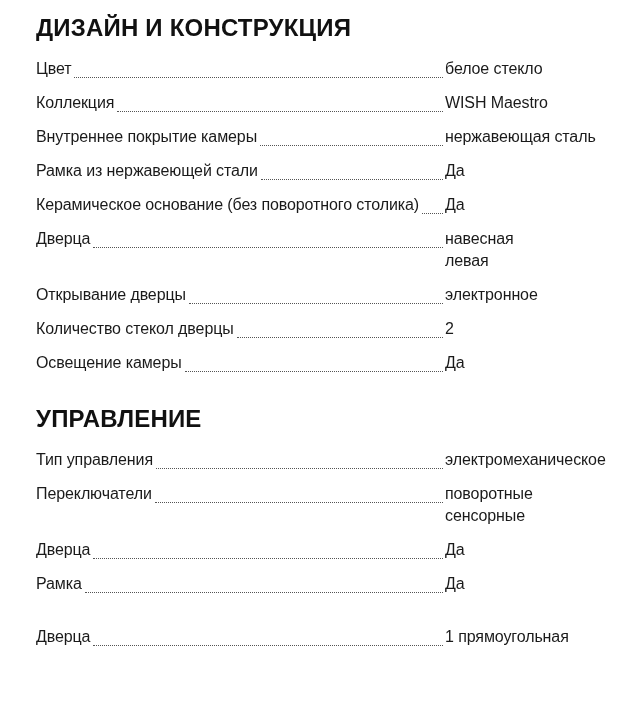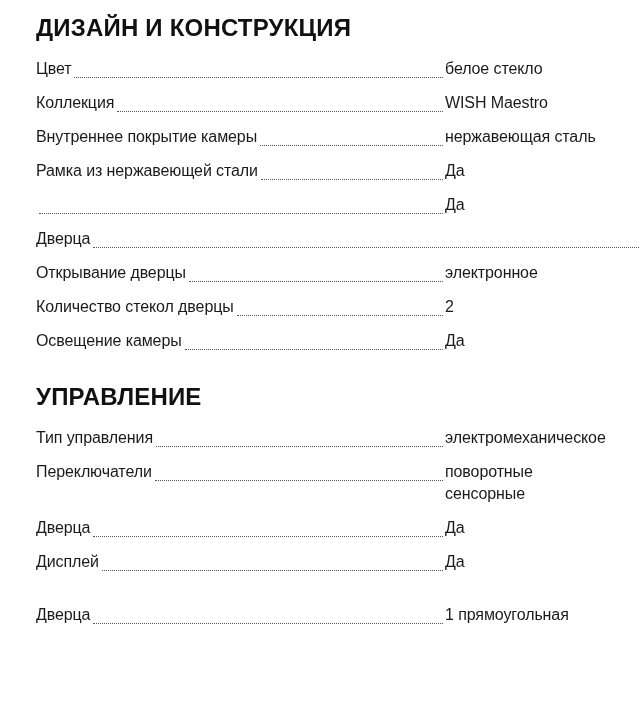--- a/index.html
+++ b/index.html
@@ -72,26 +72,29 @@
           <span class="label">Внутреннее покрытие камеры</span>
           <span class="leader"></span>
           <span class="value">нержавеющая сталь</span>
         </div>
         <div class="row">
           <span class="label">Рамка из нержавеющей стали</span>
           <span class="leader"></span>
           <span class="value">Да</span>
         </div>
         <div class="row">
+          <span class="label">Керамическое основание (без поворотного столика)</span>
           <span class="leader"></span>
           <span class="value">Да</span>
         </div>
         <div class="row">
           <span class="label">Дверца</span>
           <span class="leader"></span>
+          <span class="value">навесная
+левая</span>
         </div>
         <div class="row">
           <span class="label">Открывание дверцы</span>
           <span class="leader"></span>
           <span class="value">электронное</span>
         </div>
         <div class="row">
           <span class="label">Количество стекол дверцы</span>
           <span class="leader"></span>
           <span class="value">2</span>
@@ -114,21 +117,21 @@
           <span class="leader"></span>
           <span class="value">поворотные
 сенсорные</span>
         </div>
         <div class="row">
           <span class="label">Дверца</span>
           <span class="leader"></span>
           <span class="value">Да</span>
         </div>
         <div class="row">
-          <span class="label">Дисплей</span>
+          <span class="label">Рамка</span>
           <span class="leader"></span>
           <span class="value">Да</span>
         </div>
       </section>
       <section class="spec-section">
         <div class="row">
           <span class="label">Дверца</span>
           <span class="leader"></span>
           <span class="value">1 прямоугольная</span>
         </div>

